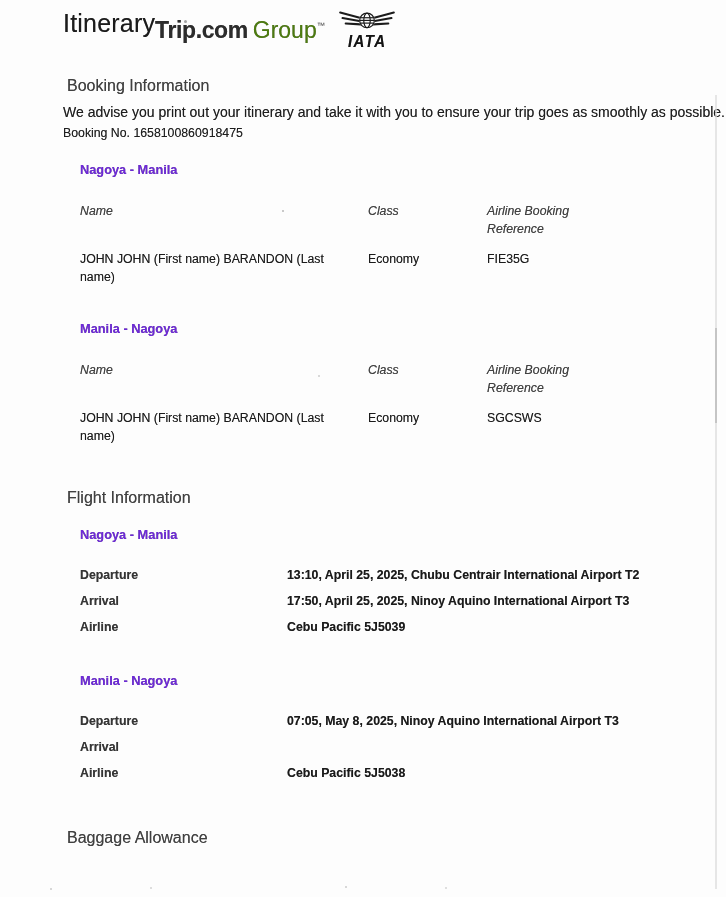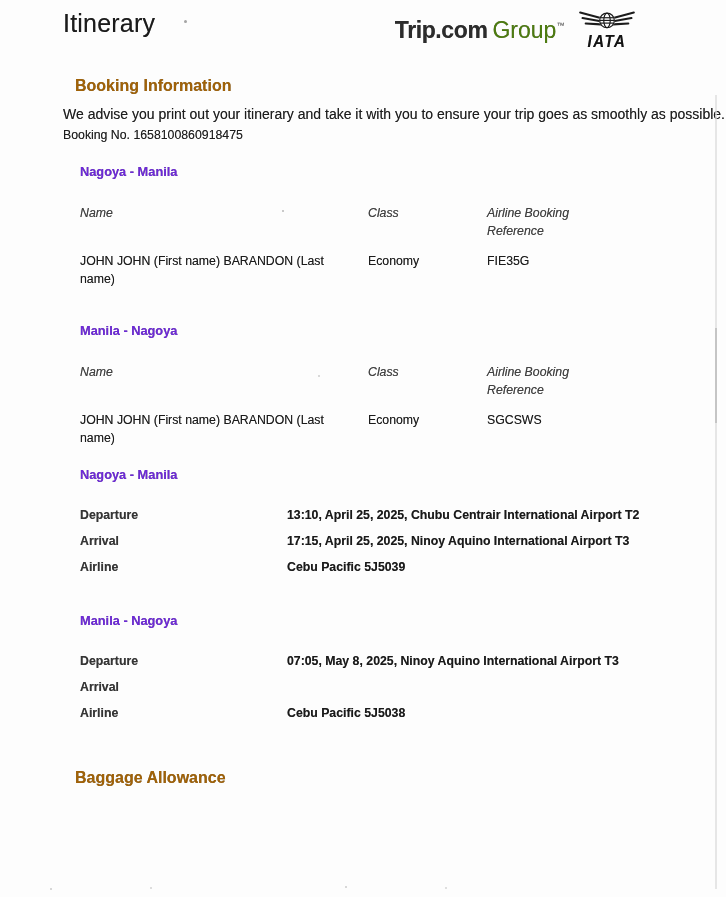--- a/index.html
+++ b/index.html
@@ -12,24 +12,23 @@
     color: #1e1e1e;
     overflow: hidden;
     box-sizing: border-box;
     padding: 0 0 0 63px;
     text-shadow: 0 0 0.3px rgba(30,30,30,0.55);
   }
 
   
   .doc-header {
     display: flex;
-    justify-content: space-between;
     align-items: flex-start;
     padding-top: 8px;
-    padding-right: 89px;
+    padding-right: 39px;
     min-height: 48px;
   }
   .doc-title {
     font-size: 25px;
     font-weight: 500;
     letter-spacing: 0.2px;
     color: #1b1b1b;
     margin: 0;
     line-height: 30px;
   }
@@ -52,23 +51,23 @@
     font-size: 15px;
     letter-spacing: 1.5px;
     color: #141414;
     line-height: 16px;
     transform: scaleY(1.05);
   }
 
   
   .section-heading {
     font-size: 16px;
-    font-weight: 700;
-    color: #a16207;
-    margin: 12px;
+    font-weight: 400;
+    color: #404040;
+    margin: 4px;
     line-height: 19px;
   }
   .heading-booking { margin-top: 20px; }
   .heading-flight  { margin-top: 43px; }
   .heading-baggage { margin-top: 46px; }
 
   .advisory { margin: 10px 0 0; font-size: 14px; line-height: 15px; color: #1e1e1e; }
   .booking-no { margin: 6px 0 0; font-size: 12.3px; line-height: 15px; color: #1e1e1e; }
 
   .indent { margin-left: 17px; }
@@ -184,31 +183,32 @@
         <div class="brow brow-data">
           <div class="cell-name">JOHN JOHN (First name) BARANDON (Last name)</div>
           <div class="cell-class">Economy</div>
           <div class="cell-ref">SGCSWS</div>
         </div>
       </div>
     </div>
   </section>
 
   <section>
+    <h2 class="section-heading heading-flight">Flight Information</h2>
 
     <div class="indent fseg">
       <h3 class="route-heading">Nagoya - Manila</h3>
       <div class="frows">
         <div class="frow">
           <div class="flabel">Departure</div>
           <div class="fvalue">13:10, April 25, 2025, Chubu Centrair International Airport T2</div>
         </div>
         <div class="frow">
           <div class="flabel">Arrival</div>
-          <div class="fvalue">17:15, April 25, 2025, Ninoy Aquino International Airport T3</div>
+          <div class="fvalue">17:50, April 25, 2025, Ninoy Aquino International Airport T3</div>
         </div>
         <div class="frow">
           <div class="flabel">Airline</div>
           <div class="fvalue">Cebu Pacific 5J5039</div>
         </div>
       </div>
     </div>
 
     <div class="indent fseg">
       <h3 class="route-heading">Manila - Nagoya</h3>

